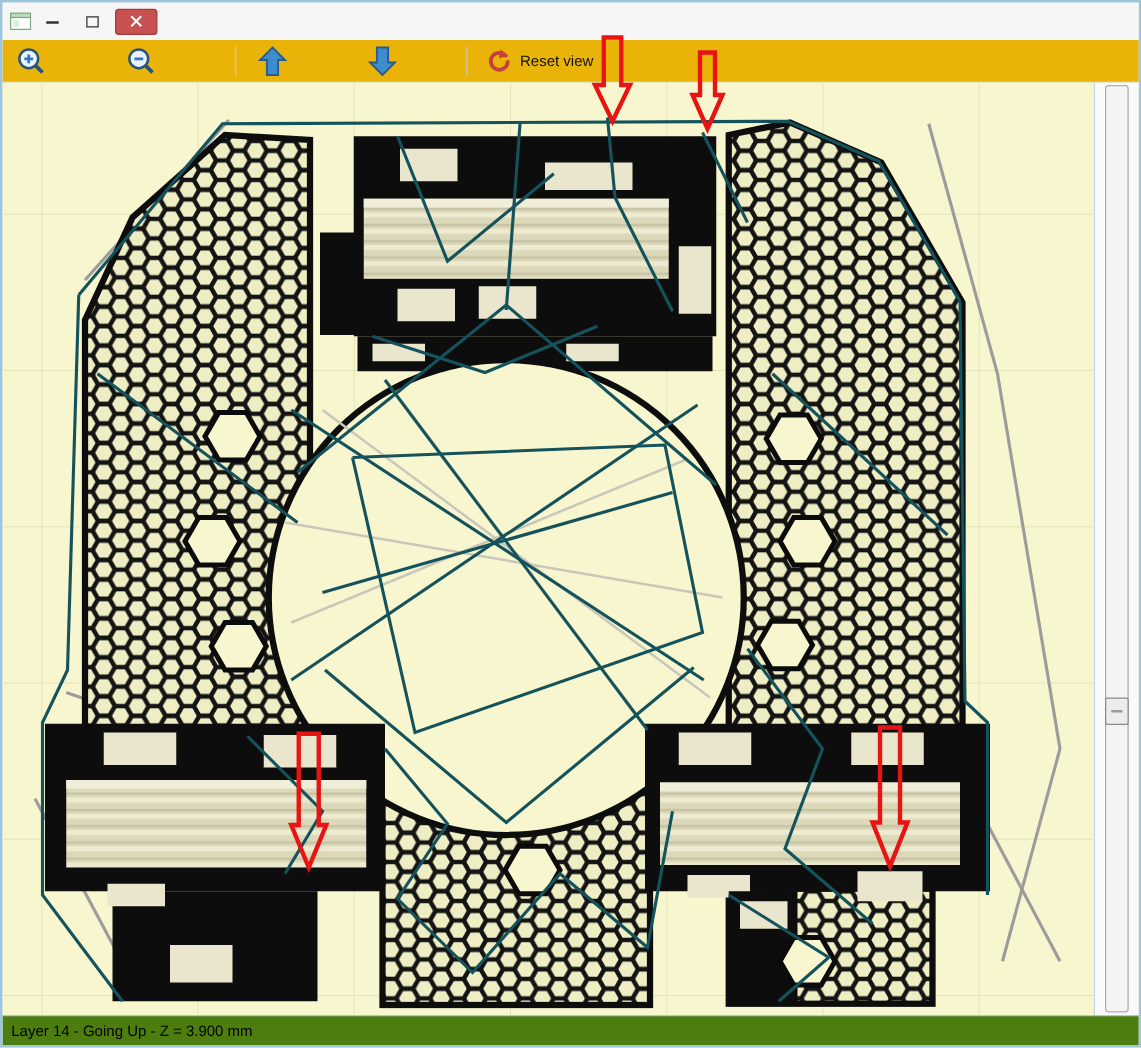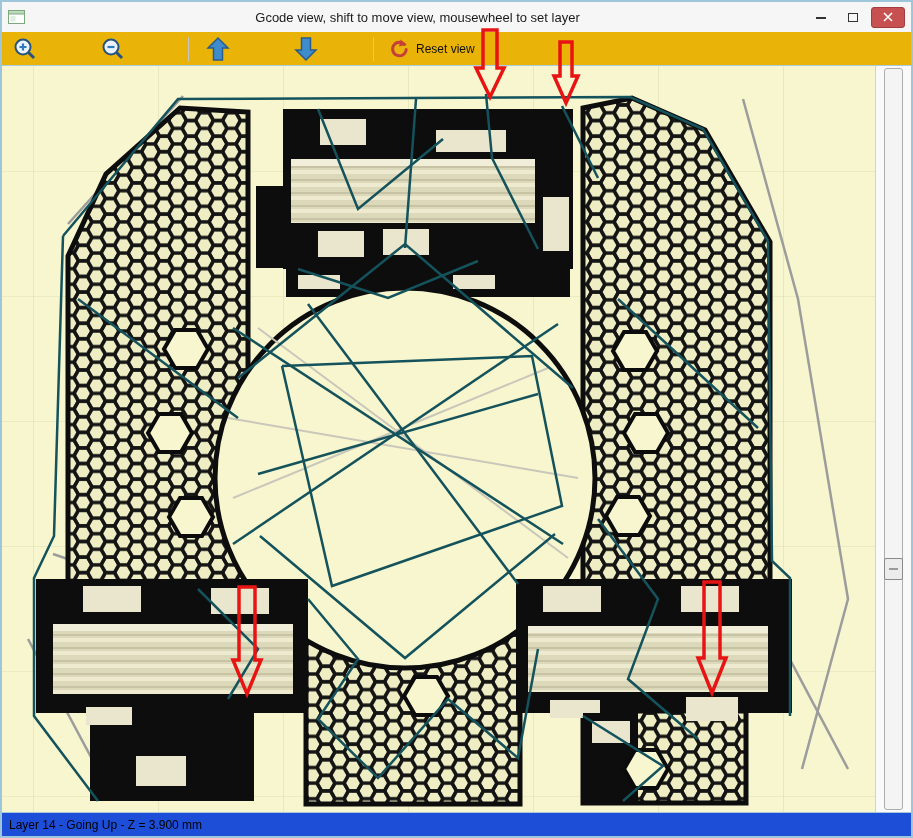--- a/index.html
+++ b/index.html
@@ -55,21 +55,21 @@
   .sb-thumb {
     position: absolute; left: 8px; width: 19px; height: 22px; top: 66%;
     background: #ececec; border: 1px solid #8a8a8a; border-radius: 2px;
   }
   .sb-thumb::after {
     content: ""; display: block; width: 9px; margin: 9px auto 0 auto;
     border-top: 2px solid #9a9a9a;
   }
   
   .statusbar {
-    height: 24px; background: #1d4ed8; border-top: 1px solid #a9c7da;
+    height: 24px; background: #4d7c0f; border-top: 1px solid #a9c7da;
     display: flex; align-items: center; padding-left: 7px;
     font-size: 12px; color: #000;
   }
   
   .overlay {
     position: absolute; left: 0; top: 0; width: 909px; height: 834px;
     pointer-events: none; z-index: 100;
   }
 </style>
 </head>
@@ -78,21 +78,20 @@
 <div class="window">
 
   <div class="titlebar">
     <span class="appicon">
       <svg width="17" height="14" viewBox="0 0 17 14">
         <rect x="0.5" y="0.5" width="16" height="13" fill="#ffffff" stroke="#7da87d"></rect>
         <rect x="0.5" y="0.5" width="16" height="3.5" fill="#bcdabc" stroke="#7da87d"></rect>
         <rect x="2.5" y="6" width="5" height="5.5" fill="#dfeedf"></rect>
       </svg>
     </span>
-    <span class="title">Gcode view, shift to move view, mousewheel to set layer</span>
     <div class="winbtns">
       <button class="wbtn">
         <span class="glyph-min"></span>
       </button>
       <button class="wbtn">
         <span class="glyph-max"></span>
       </button>
       <button class="wbtn close">
         <svg width="10" height="10" viewBox="0 0 10 10">
           <path d="M1,1 L9,9 M9,1 L1,9" stroke="#ffffff" stroke-width="1.6"></path>

